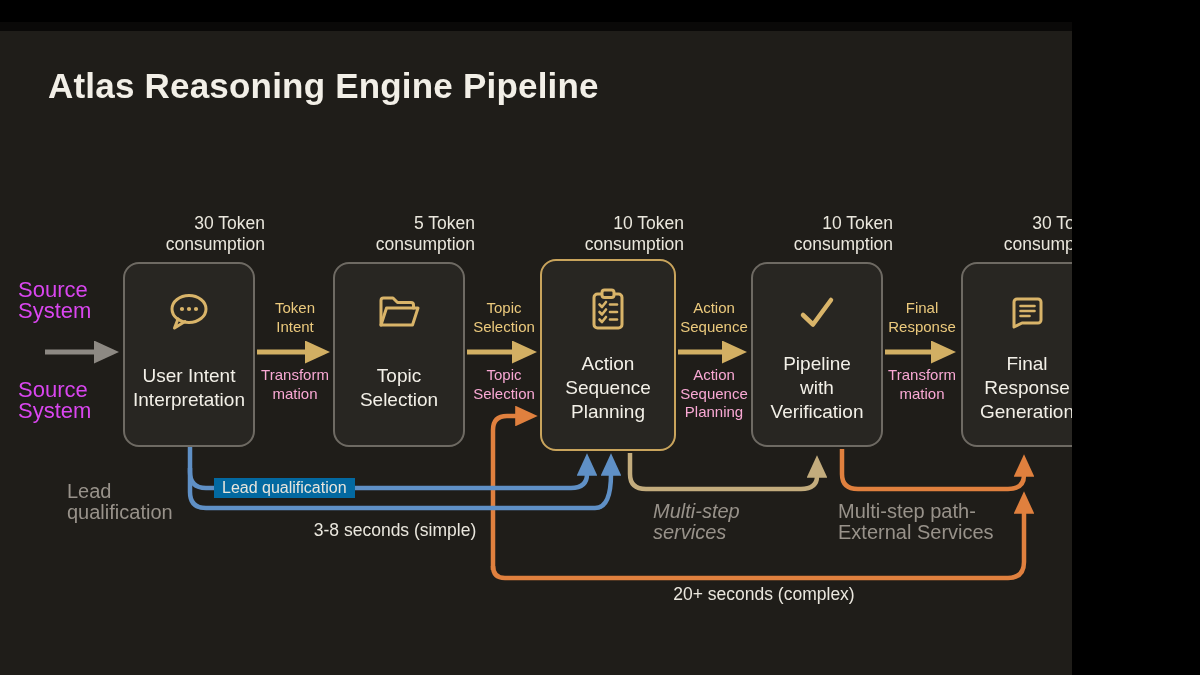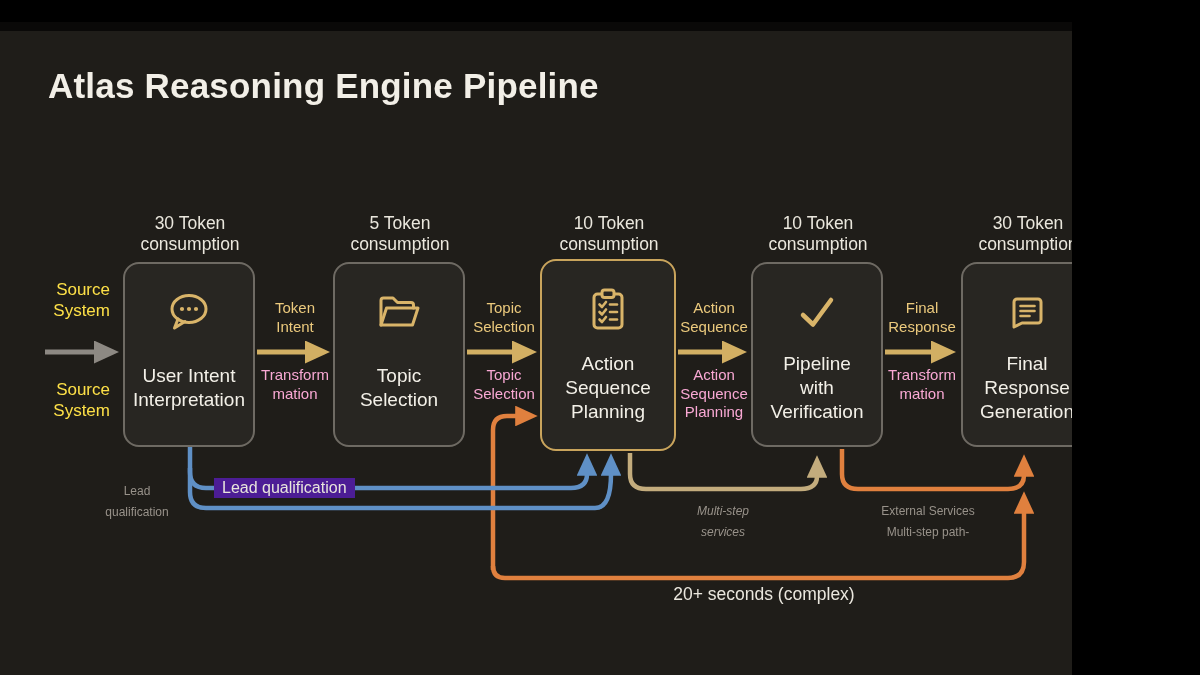--- a/index.html
+++ b/index.html
@@ -3,34 +3,34 @@
 <meta charset="utf-8">
 <style>
   html,body{margin:0;padding:0;background:#000;}
   .canvas{position:relative;width:1072px;height:675px;background:#1f1d19;overflow:hidden;
           font-family:"Liberation Sans",sans-serif;margin-top:22px;}
   .bar{position:absolute;left:0;width:1200px;background:#0a0908;}
   .bar.top{top:0;height:9px;}
   .bar.bottom{top:663px;height:12px;}
   .title{position:absolute;left:48px;top:44px;font-size:35px;font-weight:700;color:#f2efe7;letter-spacing:.2px;}
   .subtitle{position:absolute;left:48px;top:94px;font-size:25px;font-weight:400;color:#e9e5da;}
-  .token{position:absolute;top:191px;width:150px;text-align:center;font-size:17.5px;line-height:21px;color:#eae7dd;}
+  .token{position:absolute;top:191px;width:150px;text-align:right;font-size:17.5px;line-height:21px;color:#eae7dd;}
   .box{position:absolute;top:240px;width:132px;height:185px;background:#282622;border:2px solid #6e6a63;
        border-radius:16px;display:flex;flex-direction:column;align-items:center;box-sizing:border-box;}
   .box.hl{top:237px;height:192px;width:136px;border:2.5px solid #c9a45c;}
   .box .icon{margin-top:24px;flex:0 0 auto;}
   .box .name{flex:1;display:flex;flex-direction:column;justify-content:center;padding-bottom:8px;
              font-size:19px;line-height:24px;color:#f3f0e8;text-align:center;}
   .midlab{position:absolute;width:110px;text-align:center;font-size:15px;line-height:18.5px;}
   .midlab.gold{color:#ecca7d;top:277px;}
   .midlab.gray{color:#f9a8d4;top:344px;}
-  .srclab{position:absolute;width:92px;text-align:right;font-size:17px;line-height:21px;color:#fde047;left:18px;}
-  .loop-label{position:absolute;text-align:center;color:#98928a;font-size:12px;line-height:21px;}
+  .srclab{position:absolute;width:92px;text-align:left;font-size:22px;line-height:21px;color:#d946ef;left:18px;}
+  .loop-label{position:absolute;text-align:left;color:#98928a;font-size:20px;line-height:21px;}
   .white-label{position:absolute;text-align:center;color:#eae7de;font-size:17.5px;}
-  .inline-label{position:absolute;left:214px;top:456px;background:#4c1d95;padding:1px 8px;
+  .inline-label{position:absolute;left:214px;top:456px;background:#0369a1;padding:1px 8px;
                 color:#e8e5dc;font-size:16px;}
   svg.wires{position:absolute;left:0;top:0;}
 </style>
 </head>
 <body>
 
 <div class="canvas">
   <div class="bar top"></div>
   <div class="bar bottom"></div>
 
@@ -207,22 +207,23 @@
   <div class="midlab gray" style="left:867px;">
     <div>Transform</div>
     <div>mation</div>
   </div>
 
   <div class="loop-label" style="left:67px;top:459px;width:140px;">
     <div>Lead</div>
     <div>qualification</div>
   </div>
   <div class="inline-label">Lead qualification</div>
+  <div class="white-label" style="left:285px;top:498px;width:220px;">3-8 seconds (simple)</div>
   <div class="loop-label" style="left:653px;top:479px;width:140px;font-style:italic;">
     <div>Multi-step</div>
     <div>services</div>
   </div>
   <div class="loop-label" style="left:838px;top:479px;width:180px;">
+    <div>Multi-step path-</div>
     <div>External Services</div>
-    <div>Multi-step path-</div>
   </div>
   <div class="white-label" style="left:654px;top:562px;width:220px;">20+ seconds (complex)</div>
 </div>
 
 </body></html>

